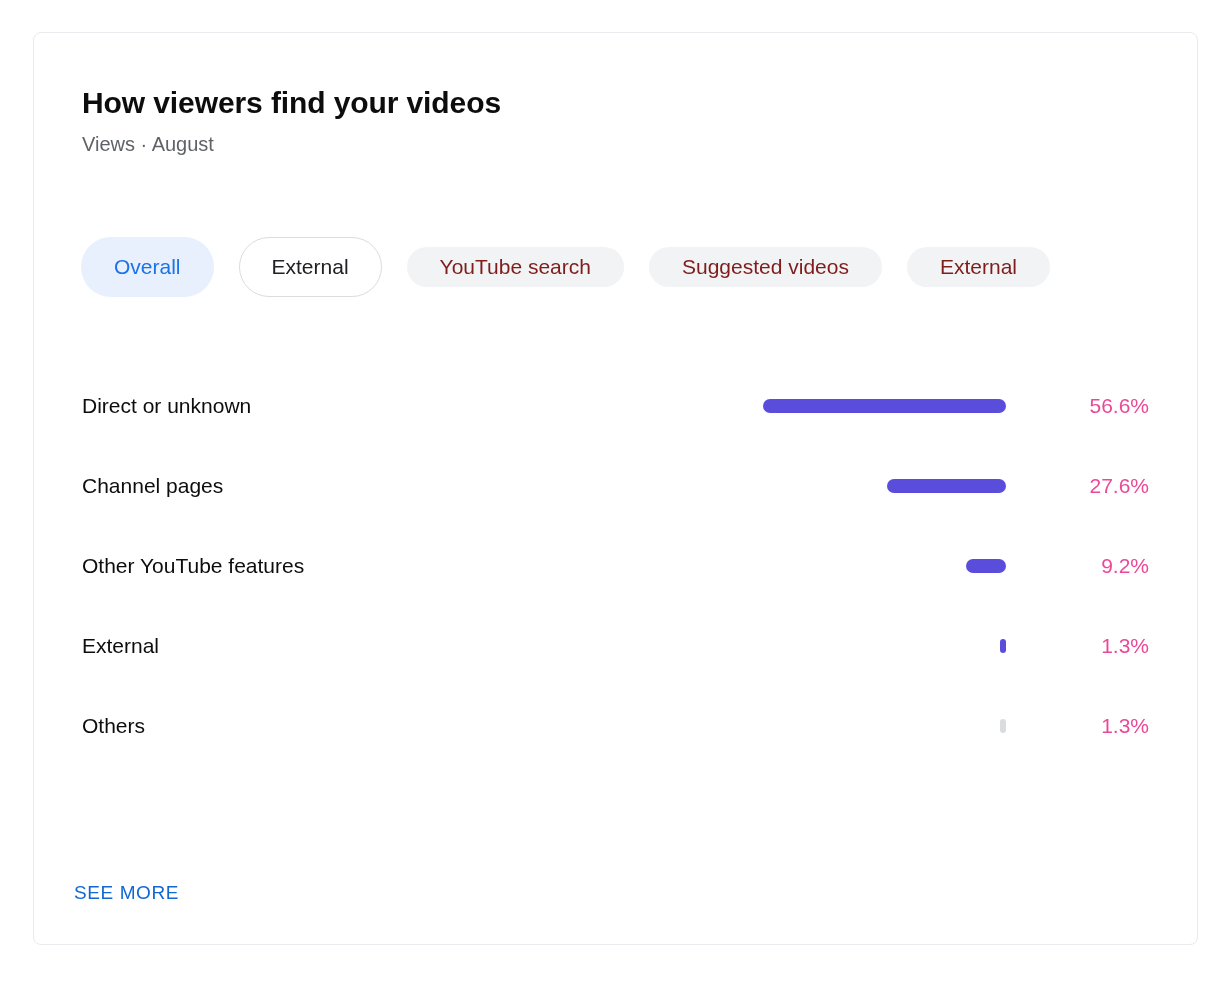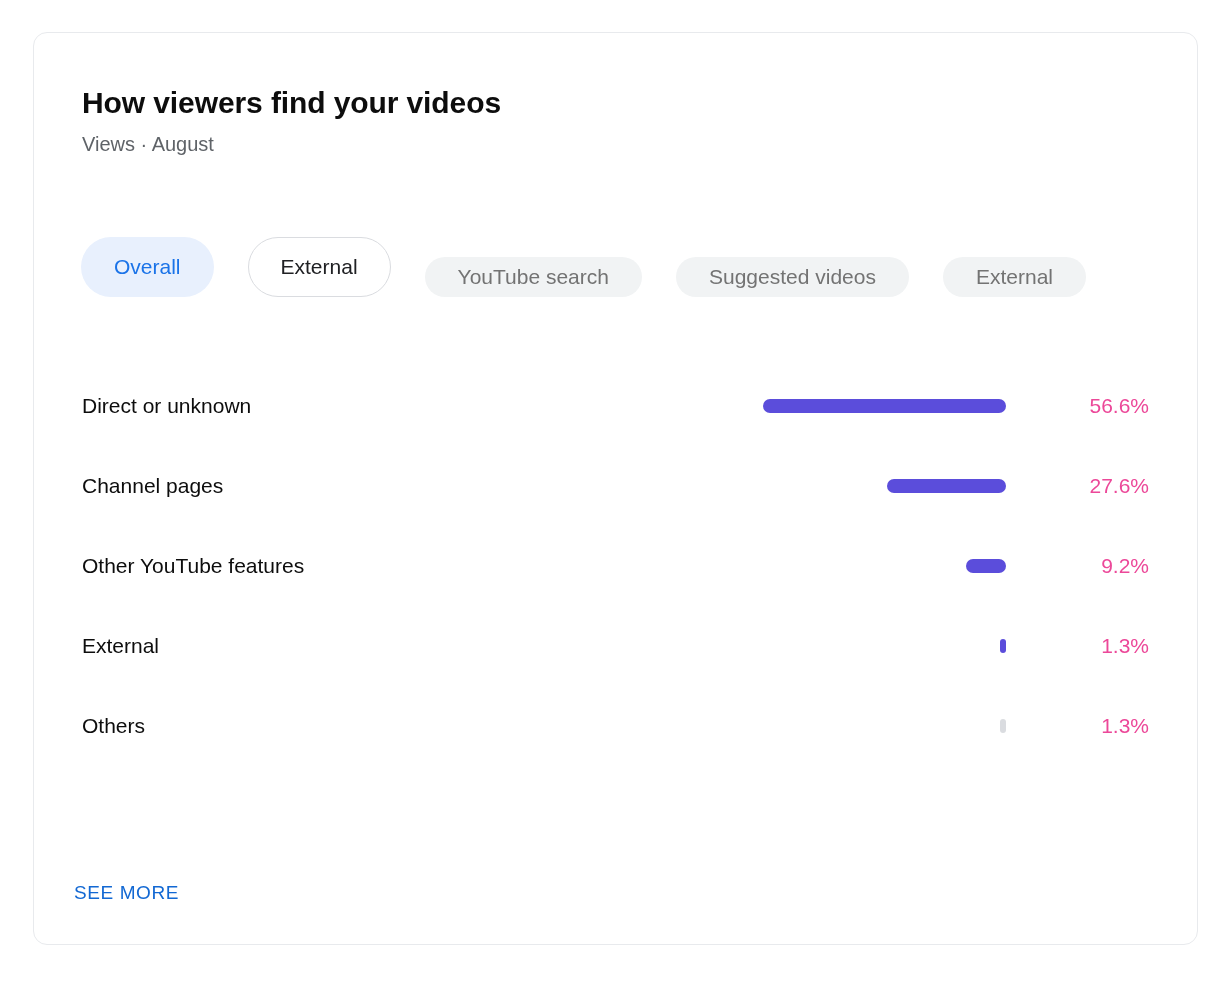--- a/index.html
+++ b/index.html
@@ -19,21 +19,21 @@
   
   .card {
     position: absolute;
     left: 33px;
     top: 32px;
     width: 1165px;
     height: 913px;
     box-sizing: border-box;
     background: #ffffff;
     border: 1px solid #e8eaed;
-    border-radius: 14px;
+    border-radius: 8px;
   }
 
   
   .card-header {
     position: absolute;
     left: 48px;
     top: 52px;
     right: 48px;
   }
   .card-title {
@@ -51,22 +51,22 @@
     line-height: 26px;
     margin: 10px 0 0 0;
   }
 
   
   .chips-row {
     position: absolute;
     left: 47px;
     top: 204px;
     display: flex;
-    align-items: flex-end;
-    gap: 34px;
+    align-items: center;
+    gap: 25px;
   }
   .chip {
     box-sizing: border-box;
     height: 60px;
     display: inline-flex;
     align-items: center;
     justify-content: center;
     padding: 0 32px;
     border-radius: 30px;
     font-size: 21px;
@@ -83,21 +83,21 @@
     border-color: transparent;
   }
   .chip.outlined {
     background: #ffffff;
     color: #202124;
     border-color: #dadce0;
   }
   .chip.muted {
     height: 40px;
     background: #f1f3f4;
-    color: #737373;
+    color: #7f1d1d;
     border-color: transparent;
     border-radius: 27px;
   }
 
   
   .rows {
     position: absolute;
     left: 48px;
     top: 333px;
     right: 48px;

